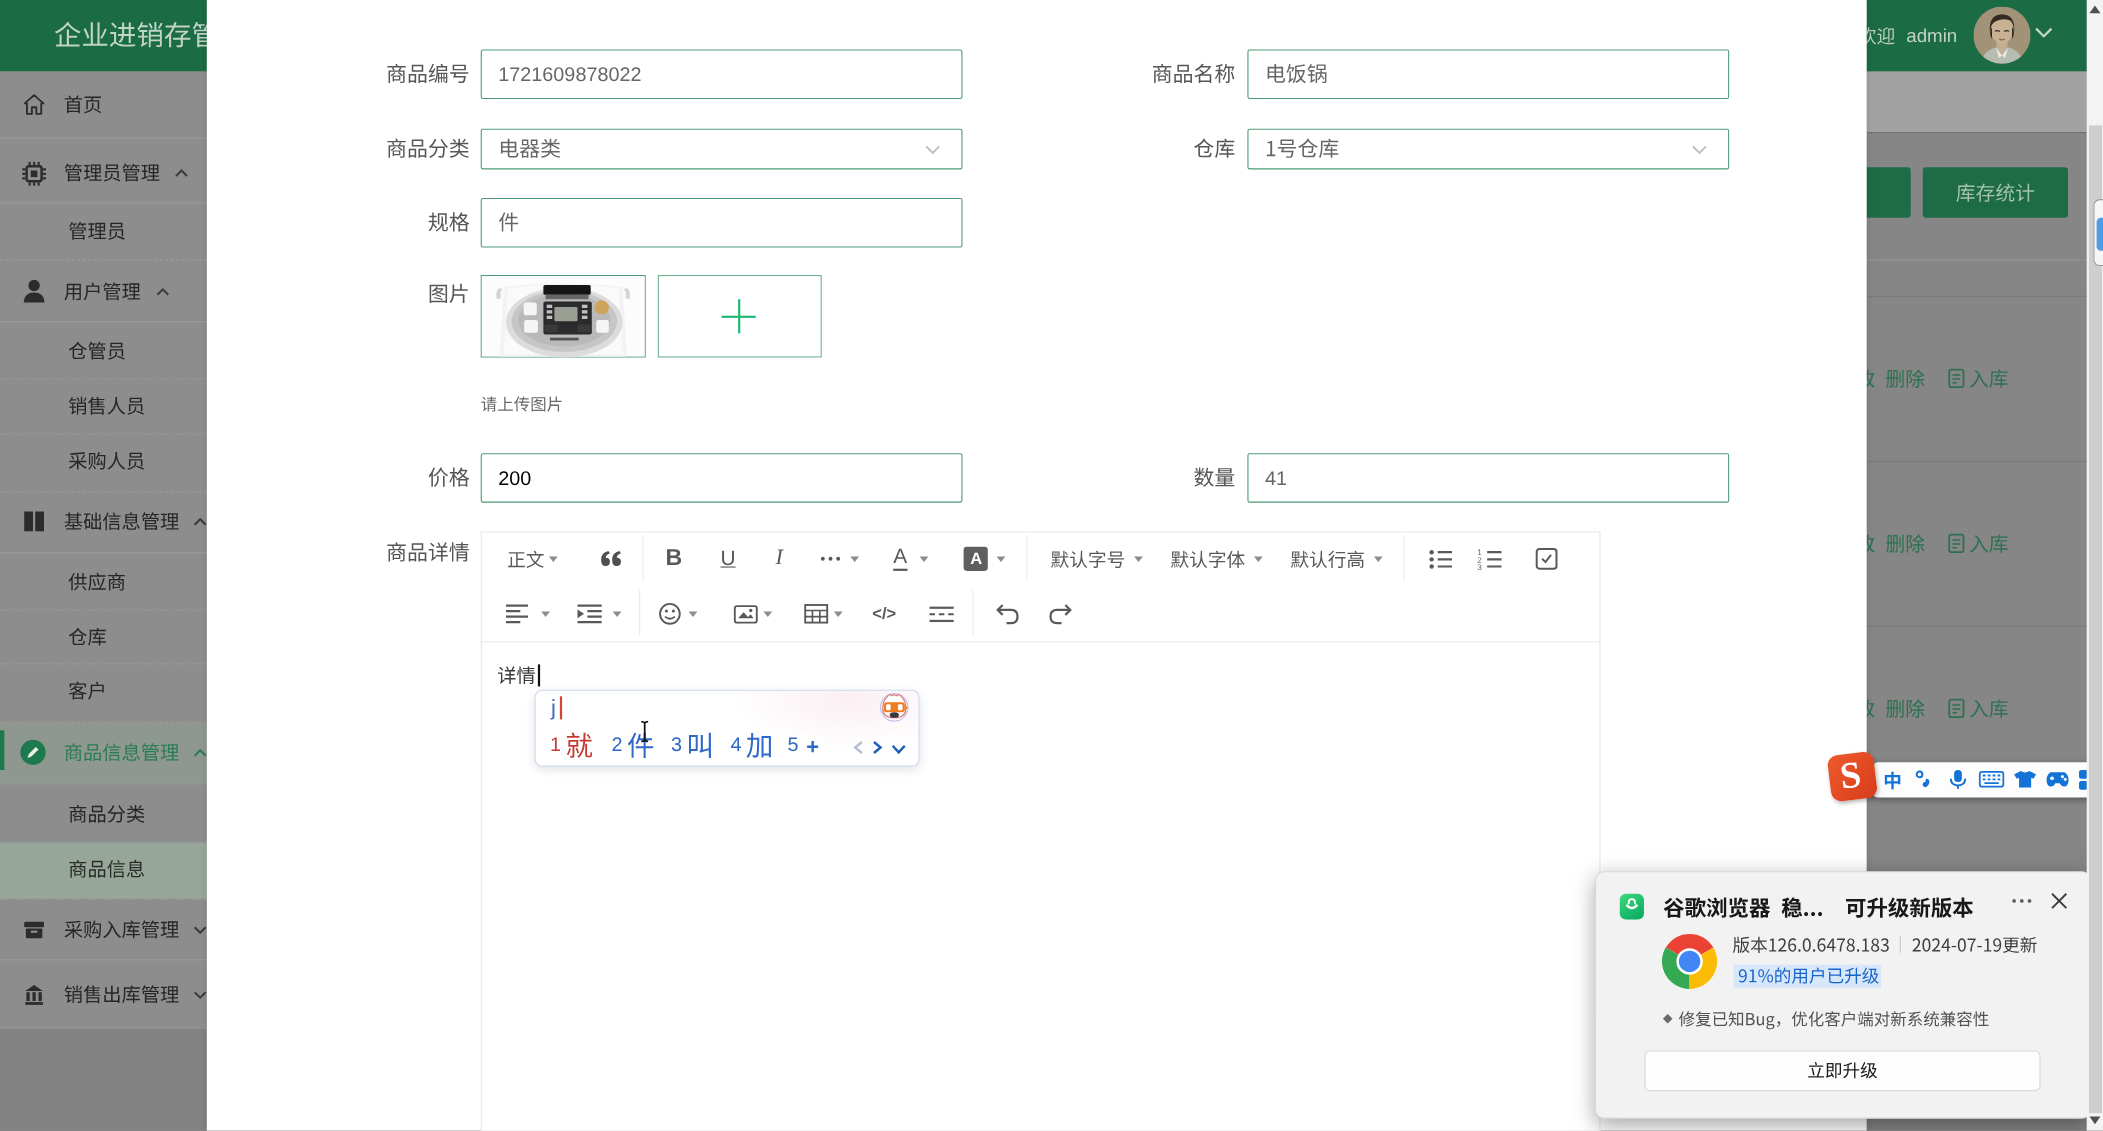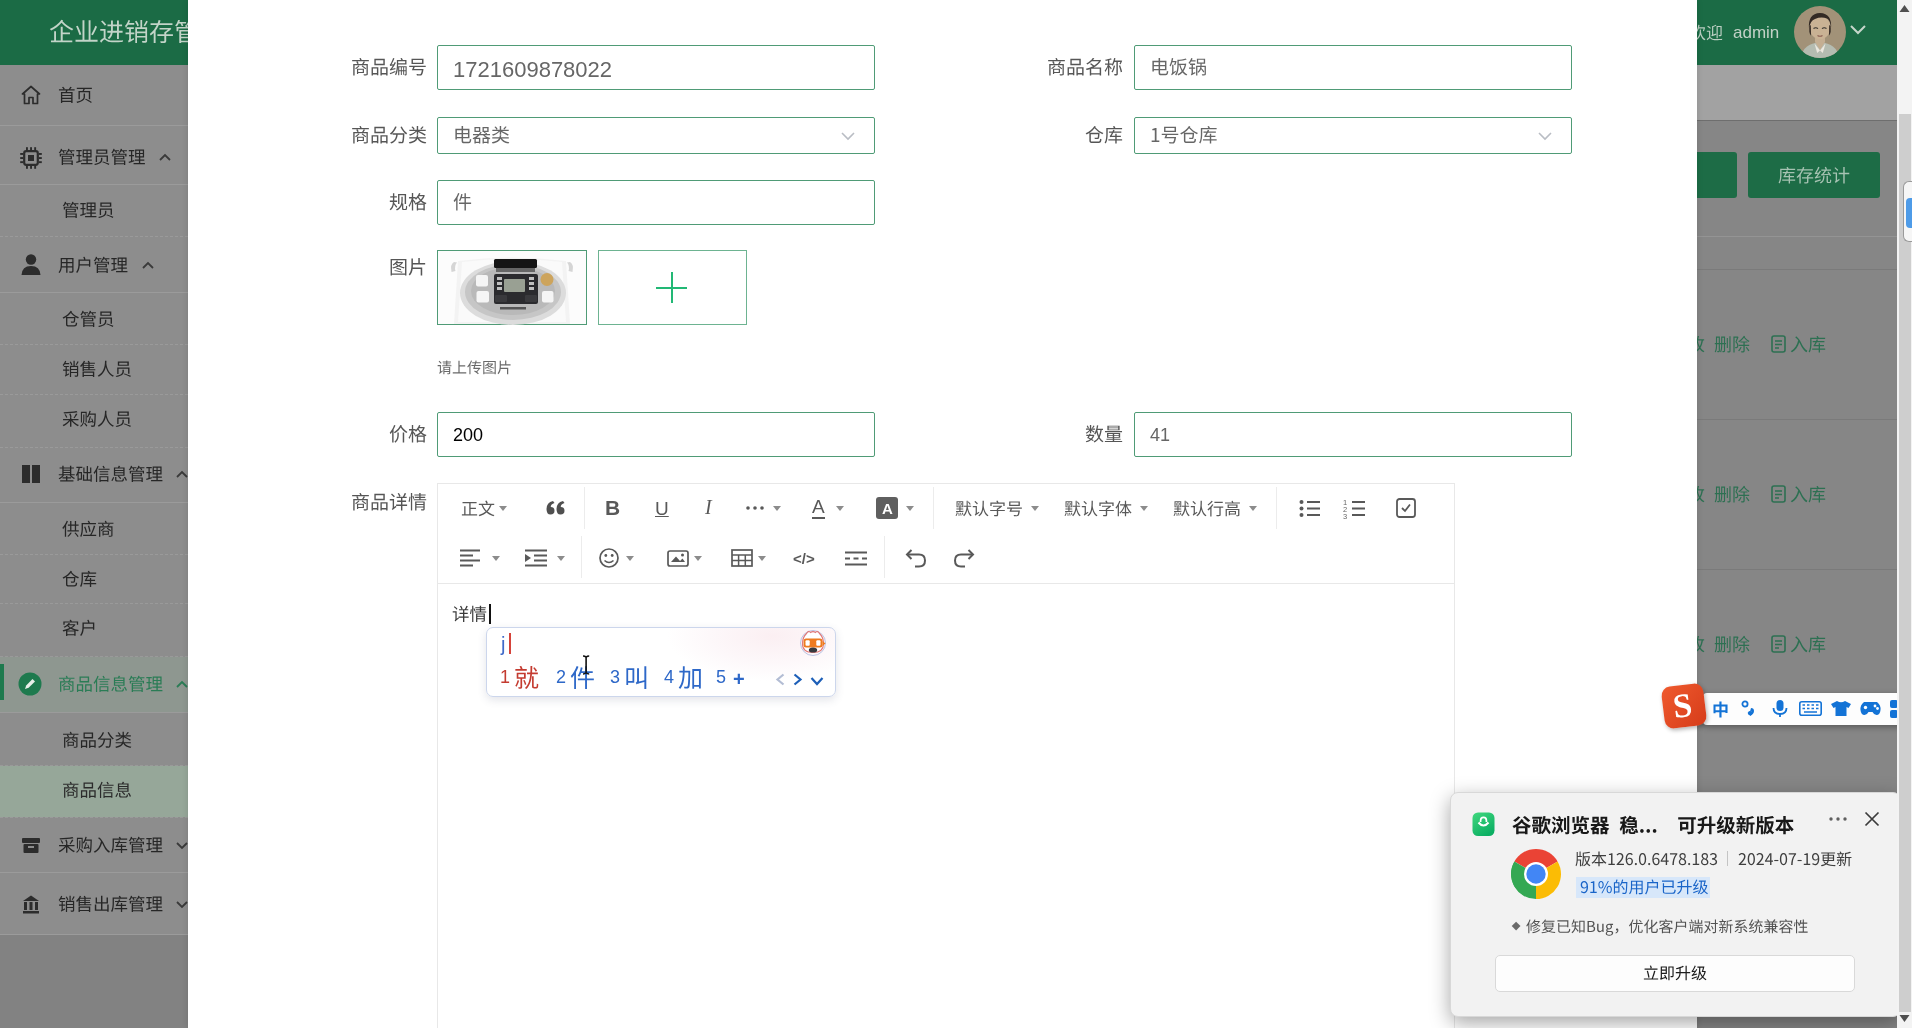--- a/index.html
+++ b/index.html
@@ -472,21 +472,21 @@
 <div class="" style="position:absolute;left:188px;top:0;width:1509px;height:1028px;background:#fff;box-shadow:0 0 6px rgba(0,0,0,0.13)"></div>
 <svg class="vt " style="left:351.0px;top:55.315px" width="78" height="26">
     <g fill="#565656" transform="translate(0,19) scale(0.019000,-0.019000)">
       <use href="#r5546" x="0"></use>
       <use href="#r54c1" x="1000"></use>
       <use href="#r7f16" x="2000"></use>
       <use href="#r53f7" x="3000"></use>
     </g>
   </svg>
 <div class="" style="position:absolute;left:437px;top:45px;width:438px;height:45px;border:1px solid #4f9b76;border-radius:2px;background:#fff"></div>
-<div style="position:absolute;left:453px;top:59px;font-family:'Liberation Sans',sans-serif;font-size:22px;font-weight:400;color:#666;line-height:1;white-space:pre;">1721609878022</div>
+<div style="position:absolute;left:453px;top:59px;font-family:'Liberation Sans',sans-serif;font-size:18px;font-weight:400;color:#666;line-height:1;white-space:pre;">1721609878022</div>
 <svg class="vt " style="left:1047.0px;top:55.315px" width="78" height="26">
     <g fill="#565656" transform="translate(0,19) scale(0.019000,-0.019000)">
       <use href="#r5546" x="0"></use>
       <use href="#r54c1" x="1000"></use>
       <use href="#r540d" x="2000"></use>
       <use href="#r79f0" x="3000"></use>
     </g>
   </svg>
 <div class="" style="position:absolute;left:1134px;top:45px;width:438px;height:45px;border:1px solid #4f9b76;border-radius:2px;background:#fff"></div>
 <svg class="vt " style="left:1150px;top:55.315px" width="59" height="26">

